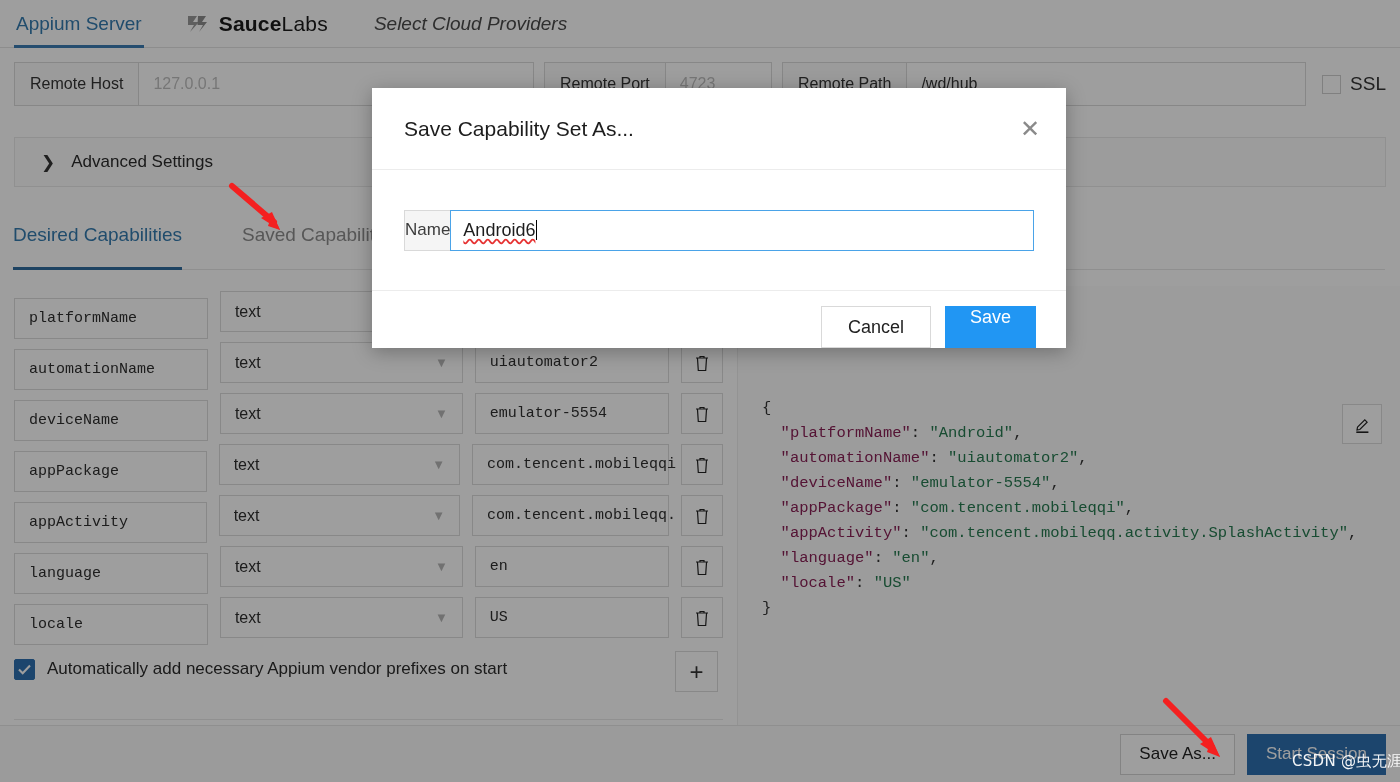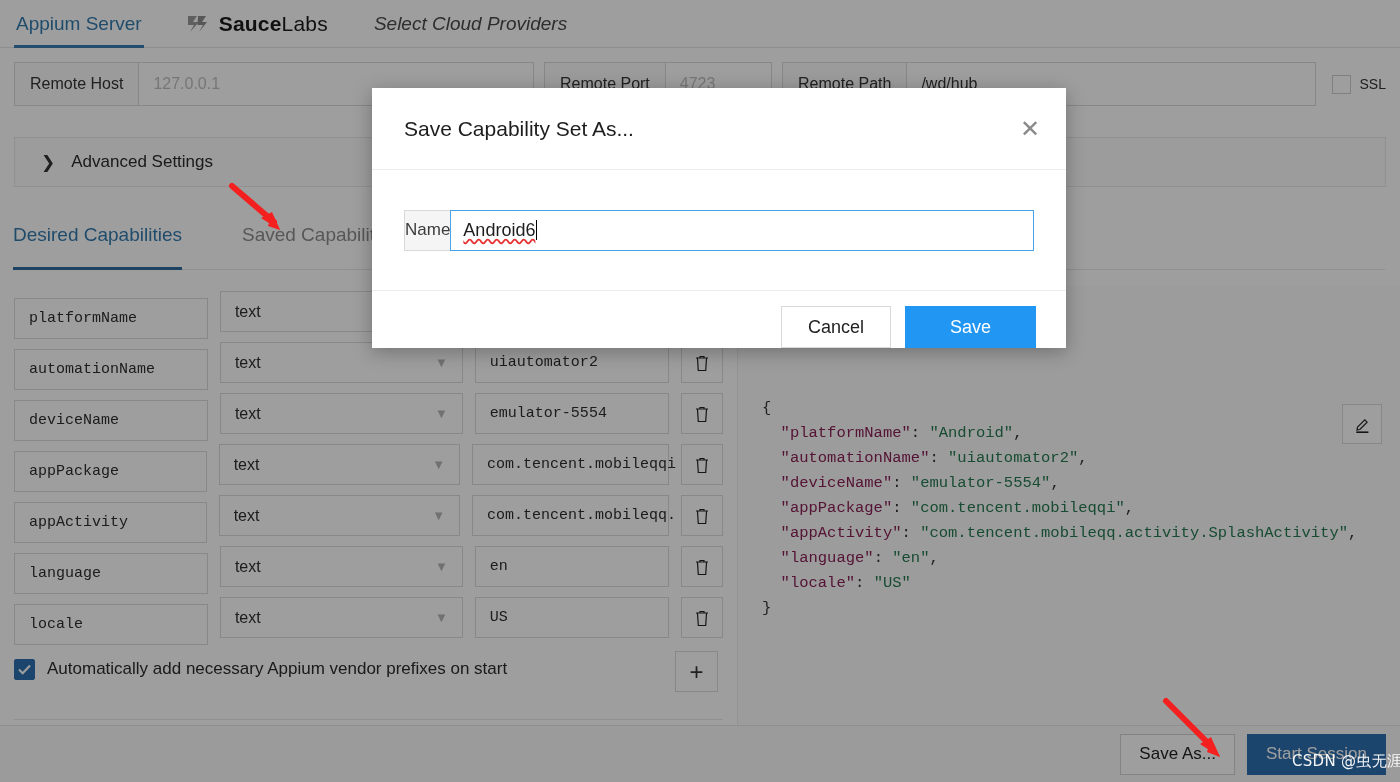--- a/index.html
+++ b/index.html
@@ -54,21 +54,21 @@
     display: flex; align-items: center; padding: 0 15px;
     font-size: 16px; color: #333; white-space: nowrap;
   }
   .fg-input {
     display: flex; align-items: center; padding: 0 14px;
     font-size: 16px; color: #333; background: #fff;
   }
   .fg-input.placeholder { color: #bfbfbf; }
   .ssl-wrap { display: flex; align-items: center; gap: 9px; padding-left: 6px; }
   .ssl-box { width: 19px; height: 19px; border: 1px solid #cfcfcf; background: #fff; }
-  .ssl-text { font-size: 14px; color: #333; }
+  .ssl-text { font-size: 19px; color: #333; }
 
   
   .advanced {
     position: absolute; left: 14px; top: 137px; width: 1372px; height: 50px;
     border: 1px solid #e8e8e8; background: #fbfbfb;
     display: flex; align-items: center; gap: 16px; padding-left: 26px;
   }
   .chev { font-size: 17px; color: #333; }
   .advanced-label { font-size: 17px; color: #2b2b2b; }
 
@@ -209,22 +209,22 @@
   .modal-foot {
     height: 73px; border-top: 1px solid #ececec;
     display: flex; align-items: center; justify-content: flex-end;
     gap: 14px; padding-right: 30px;
   }
   .m-cancel {
     height: 42px; padding: 0 26px; border: 1px solid #d9d9d9; background: #fff;
     font-size: 18px; color: #222; display: flex; align-items: center;
   }
   .m-save {
-    height: 42px; padding: 0 44px; border: 1px solid #2196f3; background: #2196f3;
-    font-size: 18px; color: #fff; display: flex; align-items: center;
+    height: 42px; padding: 0 24px; border: 1px solid #2196f3; background: #2196f3;
+    font-size: 18px; color: #fff; display: flex; align-items: flex-start;
   }
 
   
   .arrow { position: absolute; pointer-events: none; }
 
   
   .watermark {
     position: absolute; left: 1292px; top: 752px;
     font-size: 15px; color: #ffffff; opacity: .95;
     font-family: "DejaVu Sans", sans-serif;

